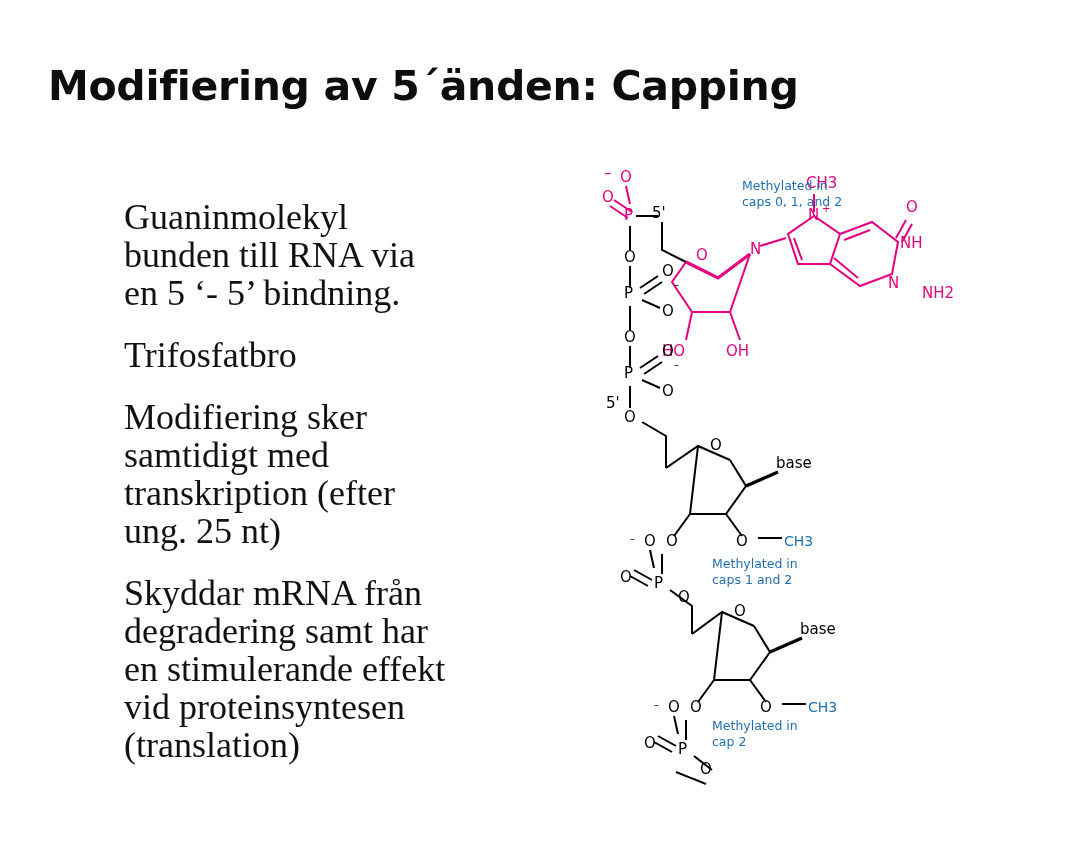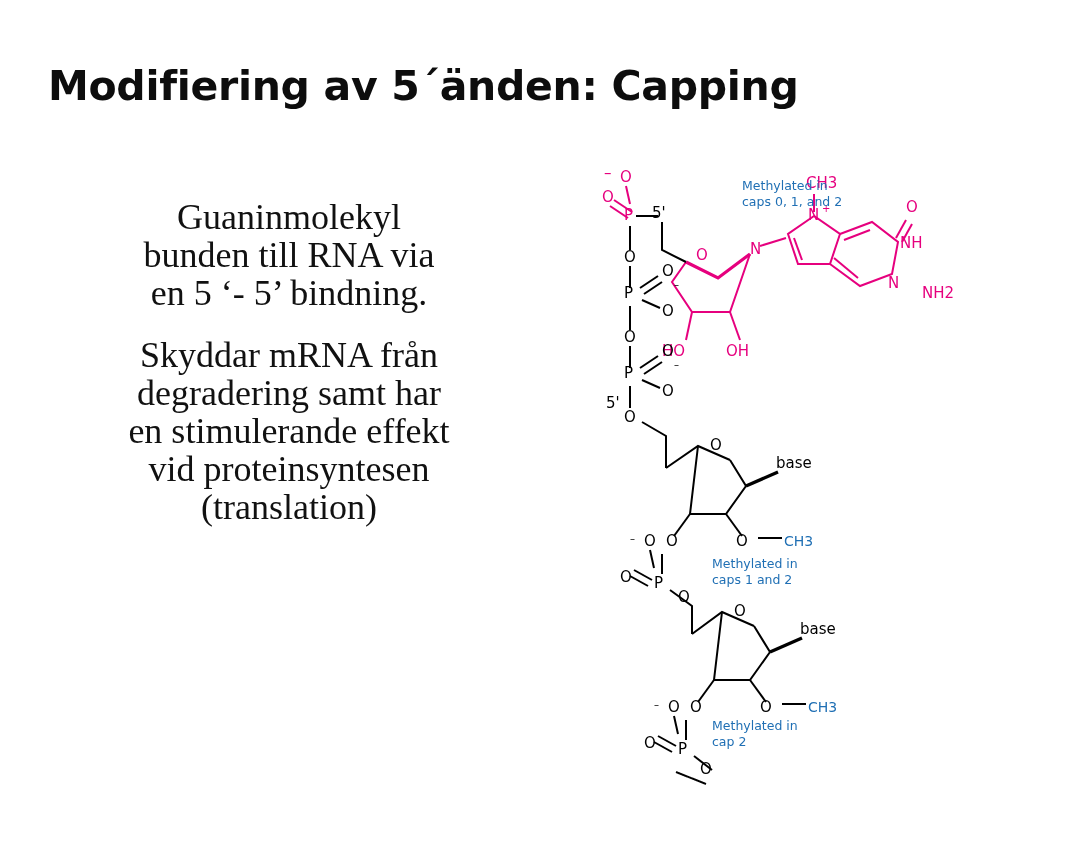--- a/index.html
+++ b/index.html
@@ -11,21 +11,20 @@
     width: 1090px;
     height: 856px;
     position: relative;
     overflow: hidden;
     font-family: "Liberation Serif", serif;
   }
   .slide {
     position: absolute;
     inset: 0;
     background: #ffffff;
-    text-align: center;
   }
   .slide-title {
     position: absolute;
     left: 48px;
     top: 62px;
     font-family: "DejaVu Sans", sans-serif;
     font-size: 41px;
     font-weight: 700;
     color: #0d0d0d;
     letter-spacing: -0.3px;
@@ -68,20 +67,22 @@
 </style>
 </head>
 <body>
 
 <div class="slide">
 
   <div class="slide-title">Modifiering av 5´änden: Capping</div>
 
   <div class="body-text">
     <p class="para">Guaninmolekyl bunden till RNA via en 5 ‘- 5’ bindning.</p>
+    <p class="para">Trifosfatbro</p>
+    <p class="para">Modifiering sker samtidigt med transkription (efter ung. 25 nt)</p>
     <p class="para">Skyddar mRNA från degradering samt har en stimulerande effekt vid proteinsyntesen (translation)</p>
   </div>
 
   <div class="figure">
     <svg width="470" height="640" viewBox="0 0 470 640" xmlns="http://www.w3.org/2000/svg">
       <defs>
         <style>
           .bk { stroke:#000; stroke-width:2; fill:none; }
           .mg { stroke:#e6007e; stroke-width:2; fill:none; }
           .mgw { stroke:#e6007e; stroke-width:3.2; fill:none; }

